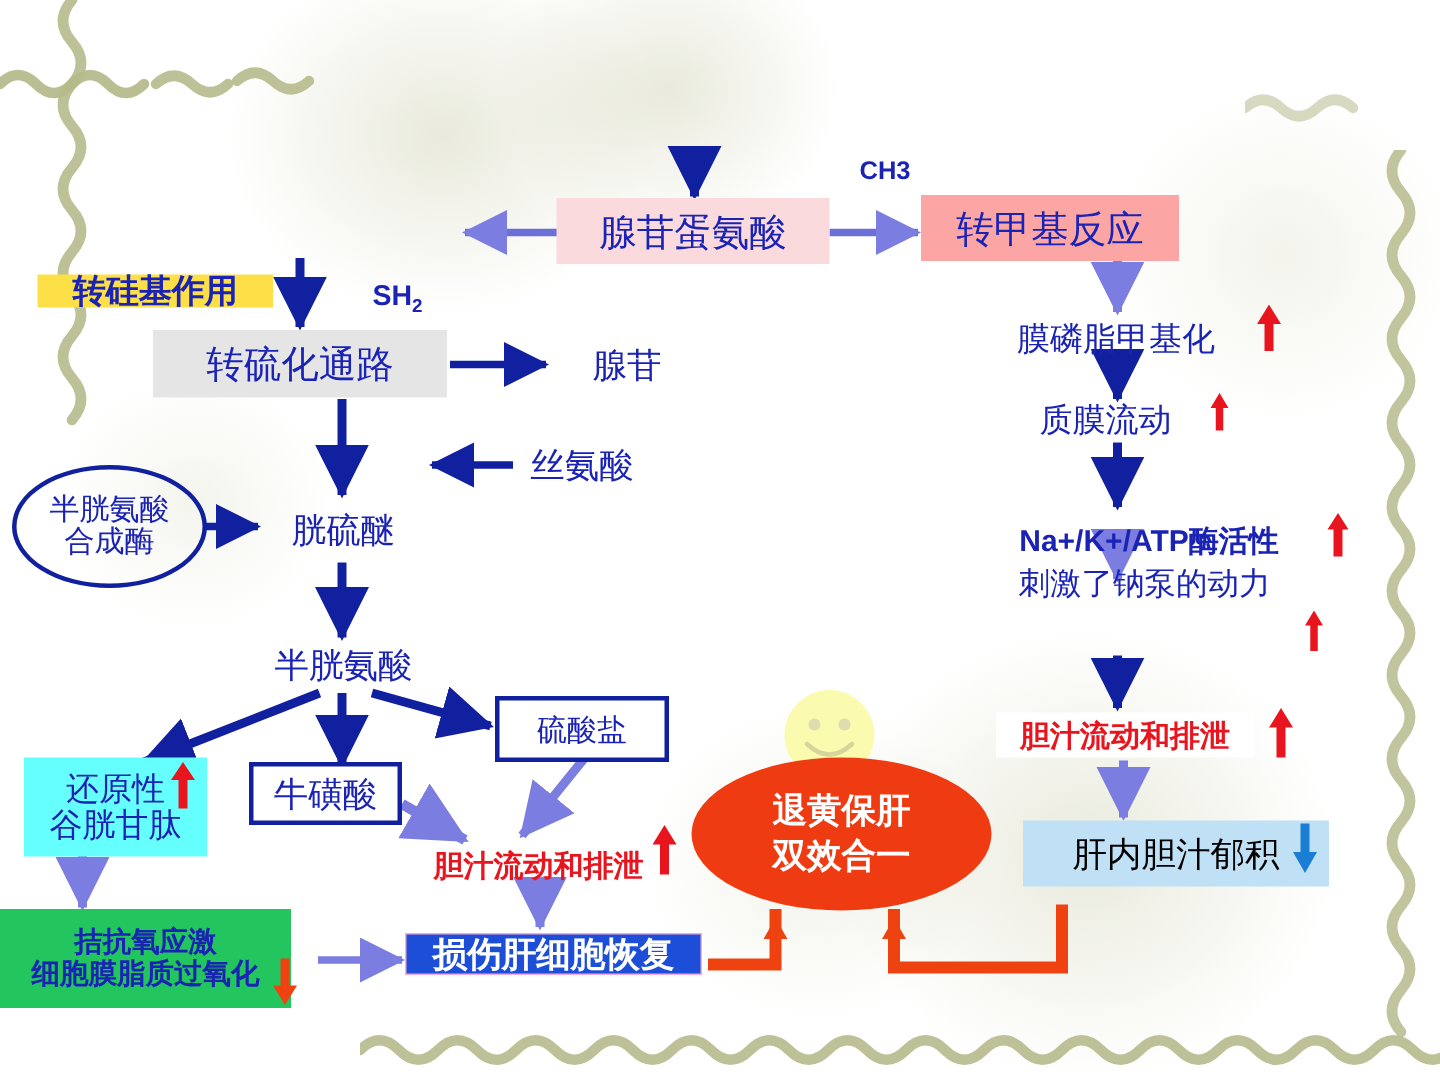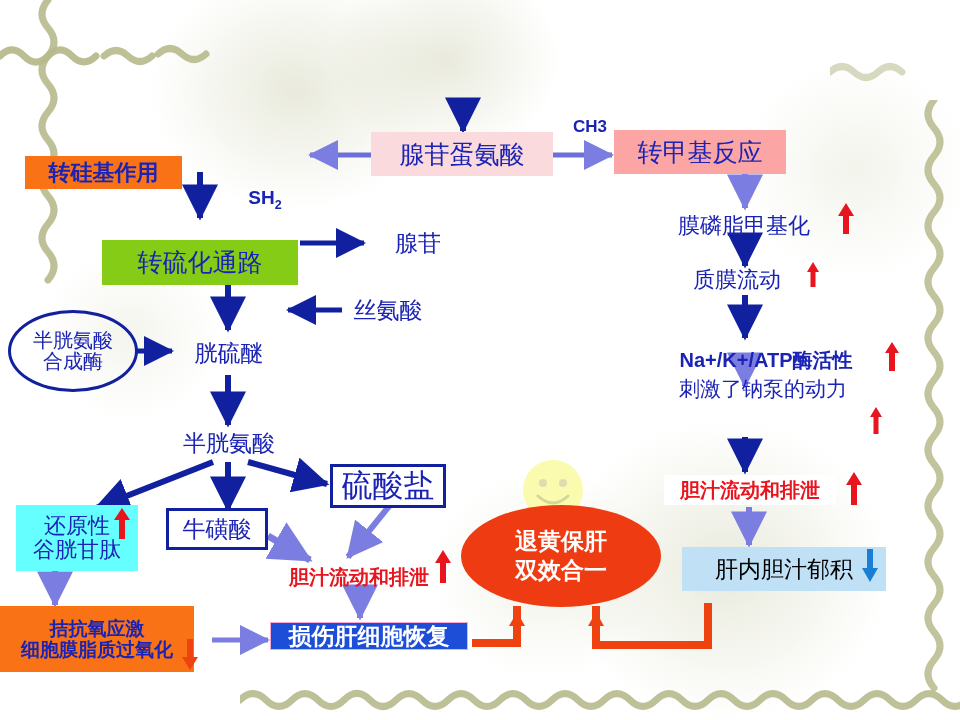--- a/index.html
+++ b/index.html
@@ -120,35 +120,35 @@
     <path d="M708 603 L708 645 L596 645 L596 606" fill="none" stroke="#ee4310" stroke-width="8" stroke-linejoin="miter"></path>
     <path d="M596 612 L588 626 L604 626 z" fill="#ee4310"></path>
   </svg>
 
 
   <div class="node" style="left:371px;top:132px;width:182px;height:44px;background:#fadadd;">
     <span class="t-blue" style="font-size:25px;">腺苷蛋氨酸</span>
   </div>
 
 
-  <div class="node" style="left:25px;top:156px;width:157px;height:33px;background:#f97316;">
+  <div class="node" style="left:25px;top:183px;width:157px;height:22px;background:#fde047;">
     <span class="t-blue bold" style="font-size:22px;">转硅基作用</span>
   </div>
 
   <div class="node" style="left:228px;top:185px;width:74px;height:28px;">
     <span class="t-blue bold" style="font-size:19px;">
       <span>SH</span><span class="sub">2</span>
     </span>
   </div>
 
-  <div class="node" style="left:560px;top:115px;width:60px;height:24px;">
+  <div class="node" style="left:560px;top:102px;width:60px;height:24px;">
     <span class="t-blue bold" style="font-size:17px;">CH3</span>
   </div>
 
-  <div class="node" style="left:102px;top:220px;width:196px;height:45px;background:#84cc16;margin-top:20px;">
+  <div class="node" style="left:102px;top:220px;width:196px;height:45px;background:#e5e5e5;">
     <span class="t-blue" style="font-size:25px;">转硫化通路</span>
   </div>
 
   <div class="node" style="left:378px;top:227px;width:80px;height:32px;">
     <span class="t-blue" style="font-size:23px;">腺苷</span>
   </div>
 
   <div class="node" style="left:614px;top:130px;width:172px;height:44px;background:#fca5a5;">
     <span class="t-blue" style="font-size:25px;">转甲基反应</span>
   </div>
@@ -164,36 +164,36 @@
 
   <div class="node" style="left:180px;top:336px;width:98px;height:34px;">
     <span class="t-blue" style="font-size:23px;">胱硫醚</span>
   </div>
 
   <div class="node" style="left:166px;top:426px;width:126px;height:34px;">
     <span class="t-blue" style="font-size:23px;">半胱氨酸</span>
   </div>
 
   <div class="node rectbox" style="left:330px;top:464px;width:116px;height:44px;">
-    <span class="t-blue" style="font-size:31px;">硫酸盐</span>
+    <span class="t-blue" style="font-size:20px;">硫酸盐</span>
   </div>
 
   <div class="node rectbox" style="left:166px;top:508px;width:102px;height:42px;">
     <span class="t-blue" style="font-size:23px;">牛磺酸</span>
   </div>
 
   <div class="node" style="left:16px;top:505px;width:122px;height:66px;background:#66ffff;line-height:1.08;">
     <span class="t-blue" style="font-size:22px;">还原性</span>
     <span class="t-blue" style="font-size:22px;">谷胱甘肽</span>
   </div>
   <svg class="updn" width="18" height="32" style="left:113px;top:508px;" viewBox="0 0 18 32">
     <path d="M9 0 L17 12 L12 12 L12 31 L6 31 L6 12 L1 12 z" fill="#e8141e"></path>
   </svg>
 
-  <div class="node" style="left:0px;top:606px;width:194px;height:66px;background:#f97316;line-height:1.12;">
+  <div class="node" style="left:0px;top:606px;width:194px;height:66px;background:#22c55e;line-height:1.12;">
     <span class="t-blue bold" style="font-size:19px;">拮抗氧应激</span>
     <span class="t-blue bold" style="font-size:19px;">细胞膜脂质过氧化</span>
   </div>
   <svg class="updn" width="18" height="32" style="left:181px;top:638px;" viewBox="0 0 18 32">
     <path d="M9 32 L17 19 L12 19 L12 1 L6 1 L6 19 L1 19 z" fill="#ee4310"></path>
   </svg>
 
   <div class="node" style="left:274px;top:562px;width:170px;height:30px;">
     <span class="t-red bold" style="font-size:20px;">胆汁流动和排泄</span>
   </div>
@@ -206,21 +206,21 @@
   </div>
 
   <svg width="62" height="62" style="position:absolute;left:522px;top:459px;" viewBox="0 0 62 62">
     <circle cx="31" cy="31" r="30" fill="#fbfbb0"></circle>
     <circle cx="21" cy="24" r="4" fill="#ddddb0"></circle>
     <circle cx="41" cy="24" r="4" fill="#ddddb0"></circle>
     <path d="M16 37 q15 14 30 0" fill="none" stroke="#d6d69a" stroke-width="3" stroke-linecap="round"></path>
   </svg>
 
   <div class="node" style="left:461px;top:505px;width:200px;height:102px;background:#ef3b11;border-radius:50%;line-height:1.25;">
-    <span class="t-white bold" style="font-size:23px;">退黄保肝</span>
+    <span class="t-white bold" style="font-size:23px;font-family:Liberation Serif, serif;">退黄保肝</span>
     <span class="t-white bold" style="font-size:23px;">双效合一</span>
   </div>
 
   <div class="node" style="left:654px;top:209px;width:180px;height:34px;text-align:right;">
     <span class="t-blue" style="font-size:22px;">膜磷脂甲基化</span>
   </div>
   <svg class="updn" width="18" height="32" style="left:837px;top:203px;" viewBox="0 0 18 32">
     <path d="M9 0 L17 13 L12 13 L12 31 L6 31 L6 13 L1 13 z" fill="#e8141e"></path>
   </svg>
 

